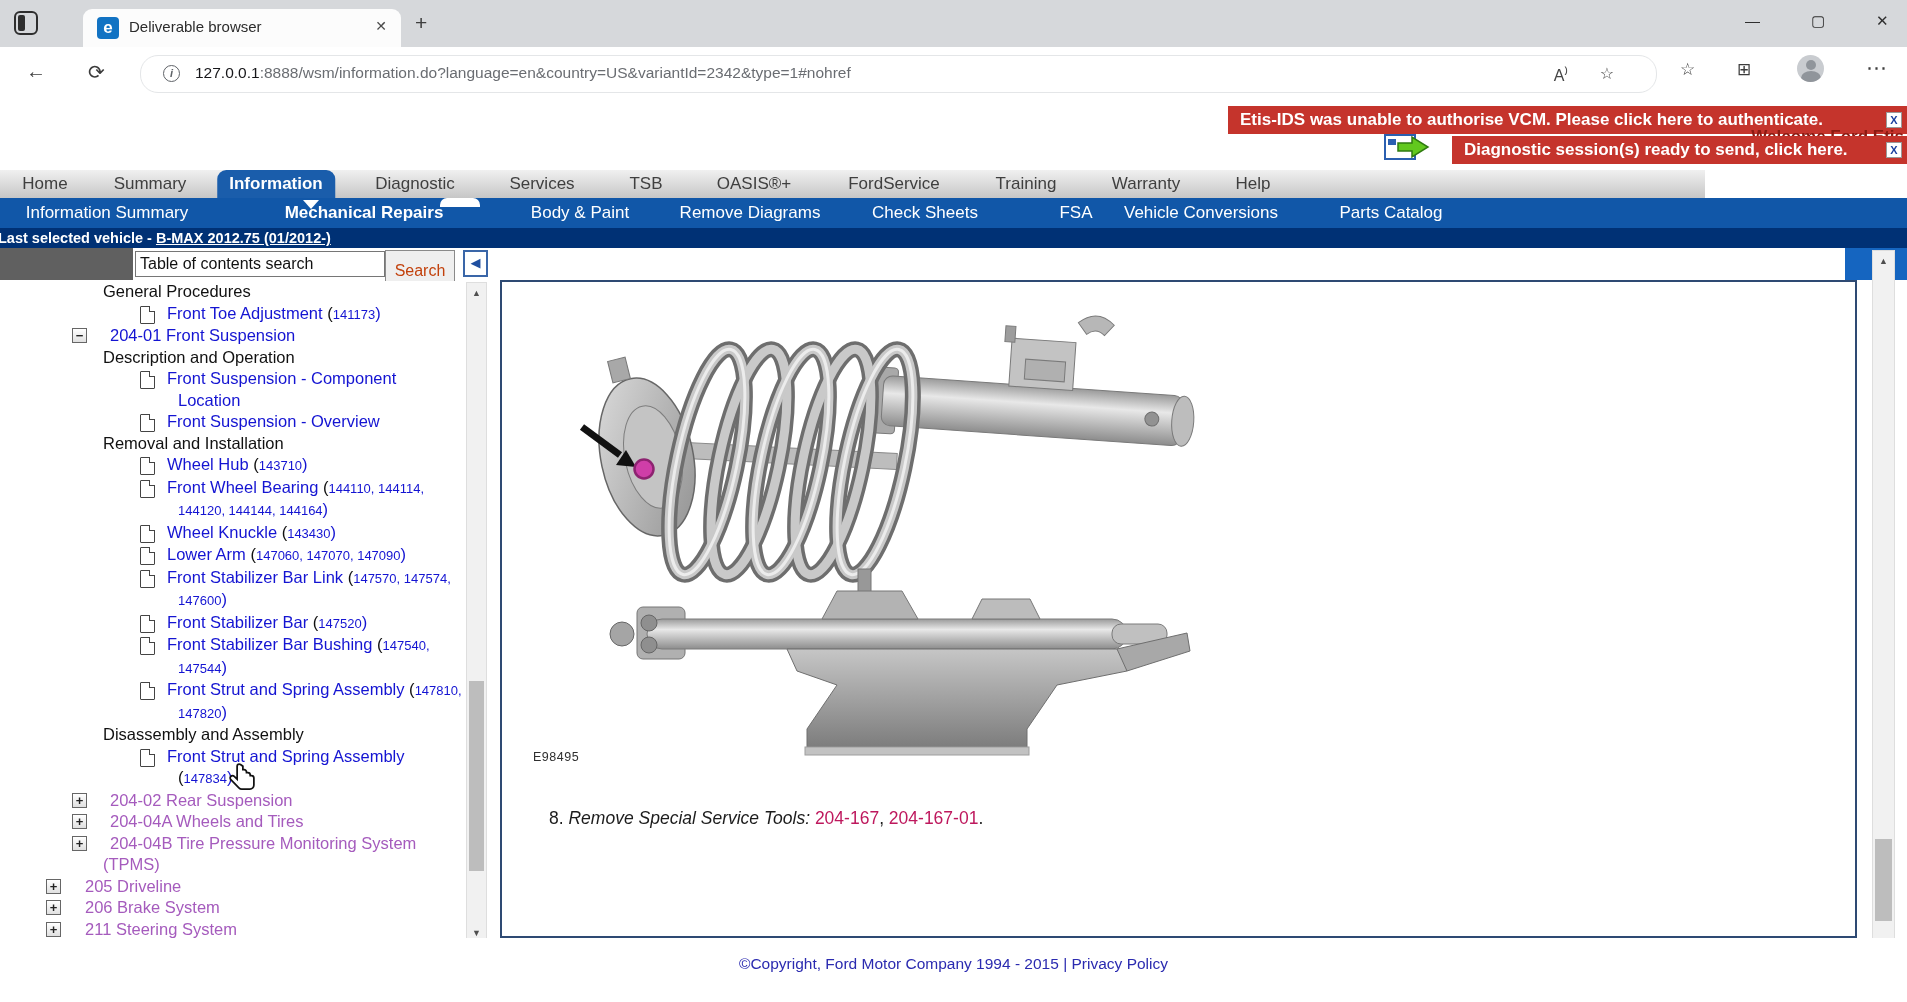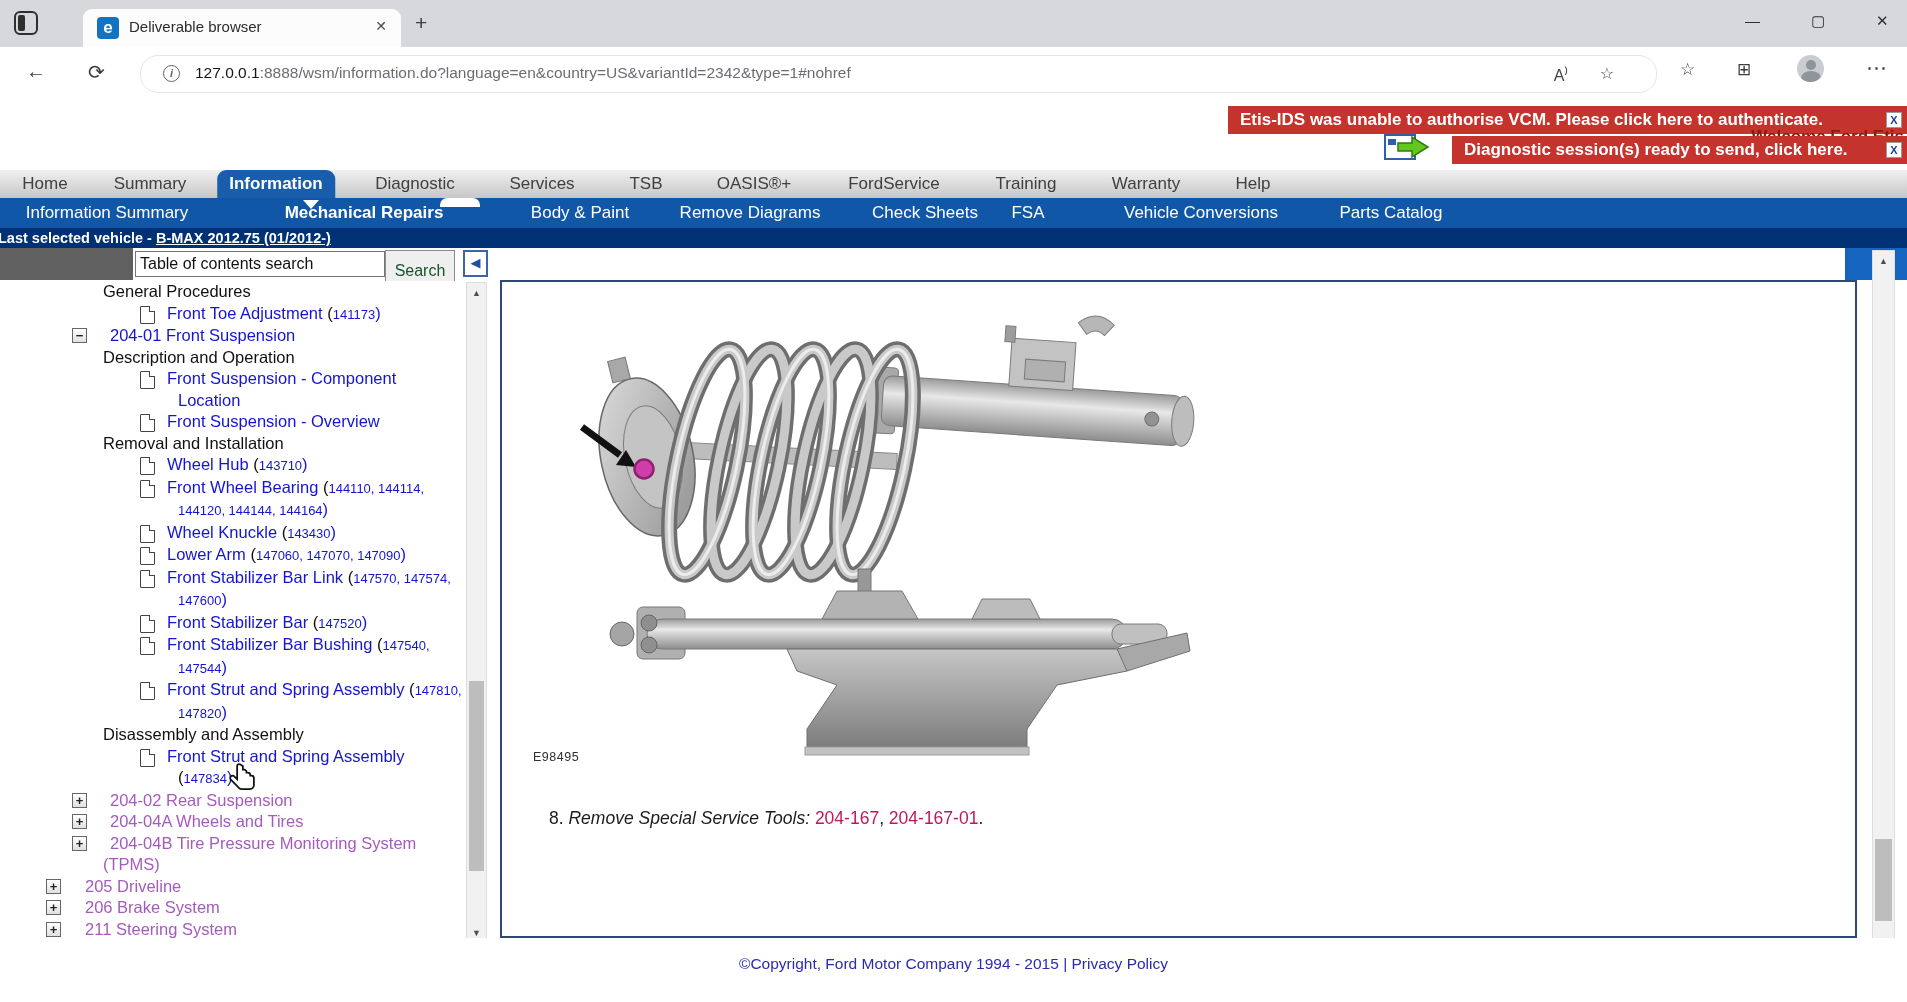--- a/index.html
+++ b/index.html
@@ -38,39 +38,39 @@
   .brand .ids{color:#1c3f94;font-weight:bold;}
 
   .alert{position:absolute;height:28px;background:#c5342c;color:#fff;font-size:17px;font-weight:bold;line-height:28px;padding-left:12px;box-sizing:border-box;z-index:4;}
   .alert1{left:1228px;top:106px;width:679px;}
   .alert2{left:1452px;top:136px;width:455px;z-index:6;}
   .alertx{position:absolute;right:5px;top:6px;width:16px;height:16px;background:#fff;border:1px solid #9a9a9a;color:#1a3f9e;font-size:11px;font-weight:bold;text-align:center;line-height:15px;box-sizing:border-box;}
   .welcome{position:absolute;right:3px;top:127px;color:#8b1a12;font-size:17px;font-weight:bold;z-index:5;white-space:nowrap;}
   .diagicon{position:absolute;left:1384px;top:131px;z-index:7;}
 
   
-  .mainnav{position:absolute;left:0;top:170px;width:1907px;height:28px;background:linear-gradient(#f0f0f0,#c6c6c6);}
+  .mainnav{position:absolute;left:0;top:170px;width:1705px;height:28px;background:linear-gradient(#f0f0f0,#c6c6c6);}
   .mnav-item{position:absolute;top:0;height:28px;line-height:28px;transform:translateX(-50%);font-size:17px;color:#3f3f3f;white-space:nowrap;padding:0 12px;}
   .mnav-item.active{background:#1a5dab;color:#fff;font-weight:bold;border-radius:9px 9px 0 0;}
   .subnav{position:absolute;left:0;top:198px;width:1907px;height:30px;background:#1157a8;}
   .snav-item{position:absolute;top:0;height:30px;line-height:30px;transform:translateX(-50%);font-size:17px;color:#ffffff;white-space:nowrap;}
   .snav-item.active{font-weight:bold;}
   .navtri{position:absolute;left:303px;top:200px;width:0;height:0;border-left:8px solid transparent;border-right:8px solid transparent;border-top:9px solid #fff;z-index:2;}
   .snavbump{position:absolute;left:440px;top:198px;width:40px;height:9px;background:#fff;border-radius:7px 7px 0 0;z-index:2;}
 
   .vehiclebar{position:absolute;left:0;top:228px;width:1907px;height:20px;background:#003175;color:#fff;font-size:14.5px;line-height:20px;white-space:nowrap;}
   .vehiclebar .pfx{margin-left:-2px;font-weight:bold;}
   .vehiclebar .veh{font-weight:bold;text-decoration:underline;}
 
   
   .toolbar{position:absolute;left:0;top:248px;width:1907px;height:32px;background:#fff;}
   .toolgray{position:absolute;left:0;top:0;width:133px;height:32px;background:#606060;}
   .toolblue{position:absolute;left:1845px;top:0;width:62px;height:32px;background:#1565c0;}
   .tocsearch{position:absolute;left:135px;top:3px;width:240px;height:24px;border:1px solid #767676;font-size:16px;font-family:"Liberation Sans",sans-serif;padding:0 4px;color:#111;}
-  .searchbtn{position:absolute;left:385px;top:2px;width:70px;height:42px;background:#efefef;border:1px solid #8a8a8a;font-size:16px;font-family:"Liberation Sans",sans-serif;color:#14532d;}
+  .searchbtn{position:absolute;left:385px;top:2px;width:70px;height:42px;background:#efefef;border:1px solid #8a8a8a;font-size:16px;font-family:"Liberation Sans",sans-serif;color:#c2410c;}
   .collapsebtn{position:absolute;left:463px;top:2px;width:25px;height:27px;background:#fff;border:2px solid #3a66a8;box-sizing:border-box;color:#1f4fa0;font-size:13px;text-align:center;line-height:22px;}
 
   
   .treewrap{position:absolute;left:0;top:281px;width:462px;height:691px;overflow:hidden;background:#fff;}
   .toc-item{position:relative;font-size:16.5px;line-height:21.5px;color:#111;}
   .t-h{padding-left:103px;}
   .t-doc{padding-left:178px;text-indent:-11px;}
   .t-b3{padding-left:103px;text-indent:7px;}
   .t-b2{padding-left:85px;}
   .t-b1{padding-left:48px;}
@@ -176,21 +176,21 @@
     <div class="mnav-item" style="left: 1026px;">Training</div>
     <div class="mnav-item" style="left: 1146px;">Warranty</div>
     <div class="mnav-item" style="left: 1253px;">Help</div>
   </div>
 <div class="subnav" id="subnav">
     <div class="snav-item" style="left: 107px;">Information Summary</div>
     <div class="snav-item active" style="left: 364px;">Mechanical Repairs</div>
     <div class="snav-item" style="left: 580px;">Body &amp; Paint</div>
     <div class="snav-item" style="left: 750px;">Remove Diagrams</div>
     <div class="snav-item" style="left: 925px;">Check Sheets</div>
-    <div class="snav-item" style="left: 1028px;">FSA</div>
+    <div class="snav-item" style="left: 1076px;">FSA</div>
     <div class="snav-item" style="left: 1201px;">Vehicle Conversions</div>
     <div class="snav-item" style="left: 1391px;">Parts Catalog</div>
   </div>
 <div class="navtri"></div>
 <div class="snavbump"></div>
 
 <div class="vehiclebar"><span class="pfx">Last selected vehicle - </span><span class="veh">B-MAX 2012.75 (01/2012-)</span></div>
 
 <div class="toolbar">
   <div class="toolgray"></div>

